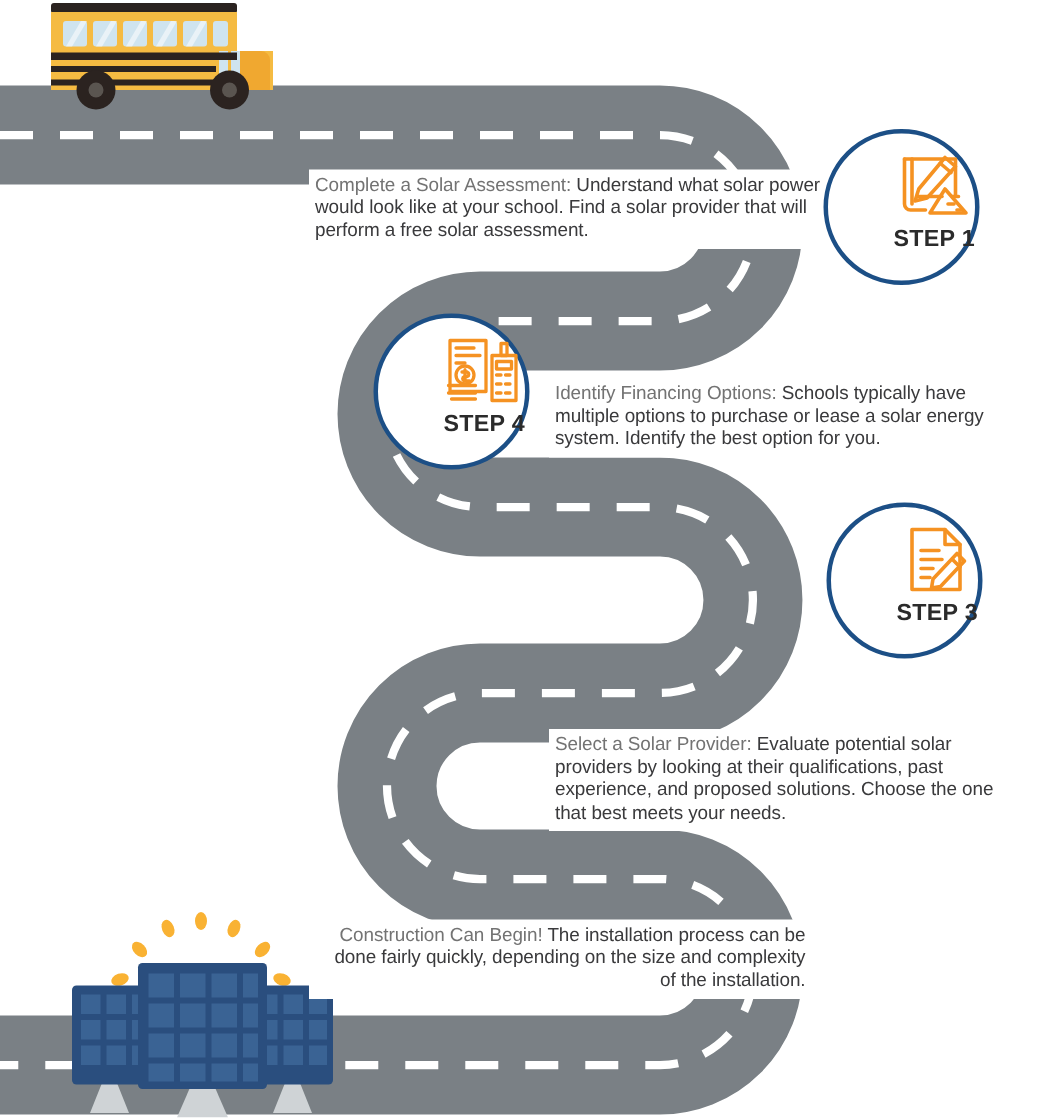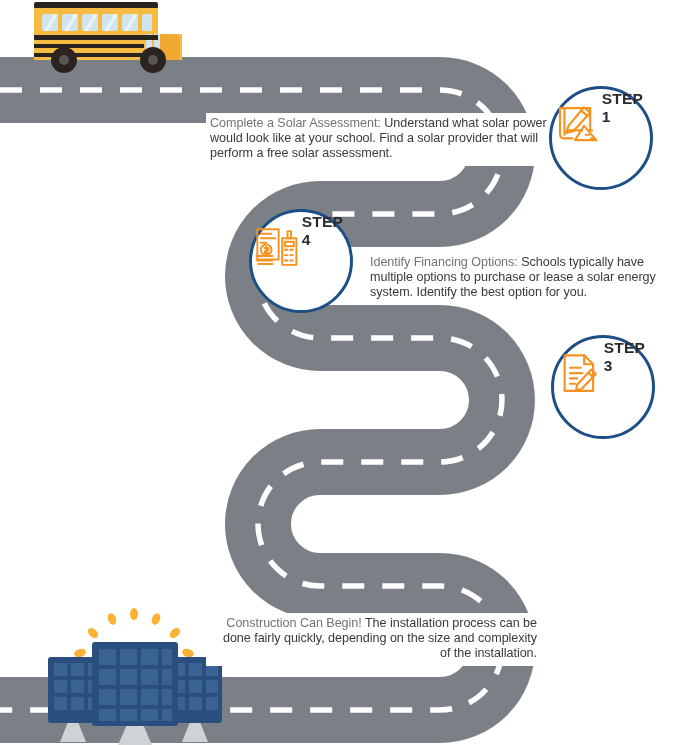--- a/index.html
+++ b/index.html
@@ -33,21 +33,22 @@
 
   
   .step-circle{
     position:absolute;
     width:104px;height:104px;
     border-radius:50%;
     background:#ffffff;
     border:3.5px solid #1c4f86;
     box-sizing:border-box;
     display:flex;
-    align-items:flex-start;
+    flex-direction:column;
+    align-items:flex-end;
     justify-content:flex-start;
   }
   .step-circle .ic{margin-top:11px;width:56px;height:50px;display:block;}
   .step-circle .lbl{
     font-size:15.5px;
     font-weight:bold;
     color:#2b2b2b;
     letter-spacing:0.2px;
     margin-top:1px;
   }
@@ -208,20 +209,23 @@
 
   <div class="step-text t1">
     <b>Complete a Solar Assessment</b><b>:</b><span> Understand what solar power would look like at your school. Find a solar provider that will perform a free solar assessment.</span>
   </div>
 
   <div class="step-text t2">
     <b>Identify Financing Options</b><b>:</b><span> Schools typically have multiple options to purchase or lease a solar energy system. Identify the best option for you.</span>
   </div>
 
 
+  <div class="step-text t4">
+    <b>Select a Solar Provider</b><b>:</b><span> Evaluate potential solar providers by looking at their qualifications, past experience, and proposed solutions. Choose the one that best meets your needs.</span>
+  </div>
 
   <div class="step-text t5">
     <b>Construction Can Begin!</b><b></b><span> The installation process can be done fairly quickly, depending on the size and complexity of the installation.</span>
   </div>
 
   <div class="step-circle c1">
     <svg class="ic" viewBox="0 0 56 50" xmlns="http://www.w3.org/2000/svg">
       <g fill="none" stroke="#f59222" stroke-width="2.4" stroke-linejoin="round" stroke-linecap="round">
         <path d="M9,6 h34 v24"></path>
         <path d="M9,6 v30 a4,4 0 0 0 4,4 h10"></path>

